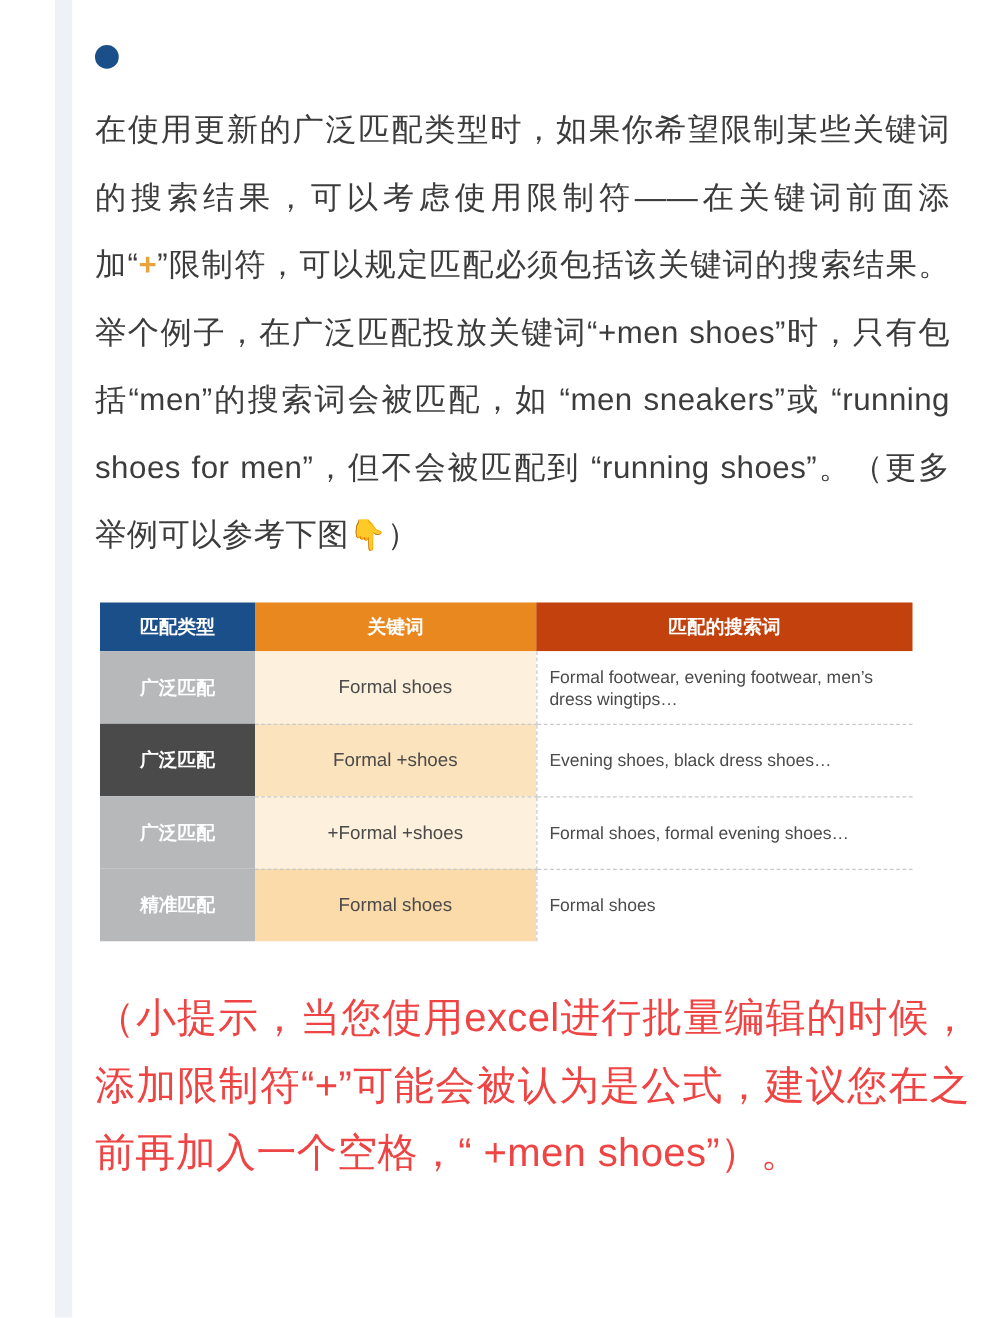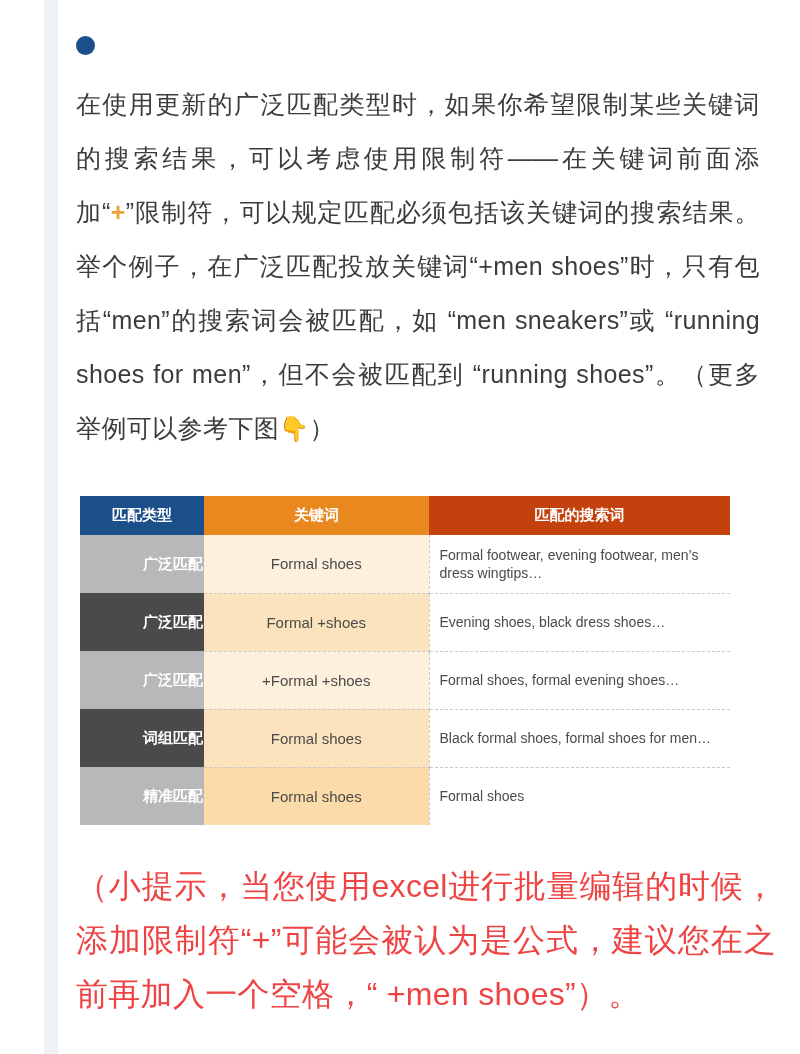--- a/index.html
+++ b/index.html
@@ -74,42 +74,42 @@
     text-justify: inter-ideograph;
     letter-spacing: 0.4px;
   }
   .para .plus {
     color: #e8a33d;
     font-weight: bold;
   }
 
   
   .table-wrap {
-    margin: 40px 8px 0 12px;
+    margin: 26px 8px 0 12px;
     width: 650px;
   }
   table.match-table {
     border-collapse: collapse;
     width: 650px;
     table-layout: fixed;
   }
   table.match-table th {
     font-size: 15px;
     font-weight: bold;
     color: #ffffff;
     padding: 10px 0;
     text-align: center;
   }
   th.th-type { background: #1b4f8a; width: 124px; }
   th.th-kw   { background: #e8881f; width: 225px; }
   th.th-terms{ background: #c2410c; width: 301px; }
 
   td.type-cell {
     width: 124px;
-    text-align: right;
+    text-align: center;
     font-size: 15px;
     font-weight: bold;
     color: #ffffff;
     height: 56px;
     vertical-align: middle;
   }
   td.kw-cell {
     width: 225px;
     text-align: center;
     font-size: 15px;
@@ -187,25 +187,20 @@
             <td class="type-cell type-1">广泛匹配</td>
             <td class="kw-cell kwbg-1">Formal +shoes</td>
             <td class="terms-cell tbg">Evening shoes, black dress shoes…</td>
           </tr>
           <tr>
             <td class="type-cell type-2">广泛匹配</td>
             <td class="kw-cell kwbg-2">+Formal +shoes</td>
             <td class="terms-cell tbg">Formal shoes, formal evening shoes…</td>
           </tr>
           <tr>
-            <td class="type-cell type-3">词组匹配</td>
-            <td class="kw-cell kwbg-3">Formal shoes</td>
-            <td class="terms-cell tbg">Black formal shoes, formal shoes for men…</td>
-          </tr>
-          <tr>
             <td class="type-cell type-4">精准匹配</td>
             <td class="kw-cell kwbg-4">Formal shoes</td>
             <td class="terms-cell tbg">Formal shoes</td>
           </tr>
         </tbody>
       </table>
     </div>
 
     <p class="tip">（小提示，当您使用excel进行批量编辑的时候，添加限制符“+”可能会被认为是公式，建议您在之前再加入一个空格，“ +men shoes”）。</p>
 

